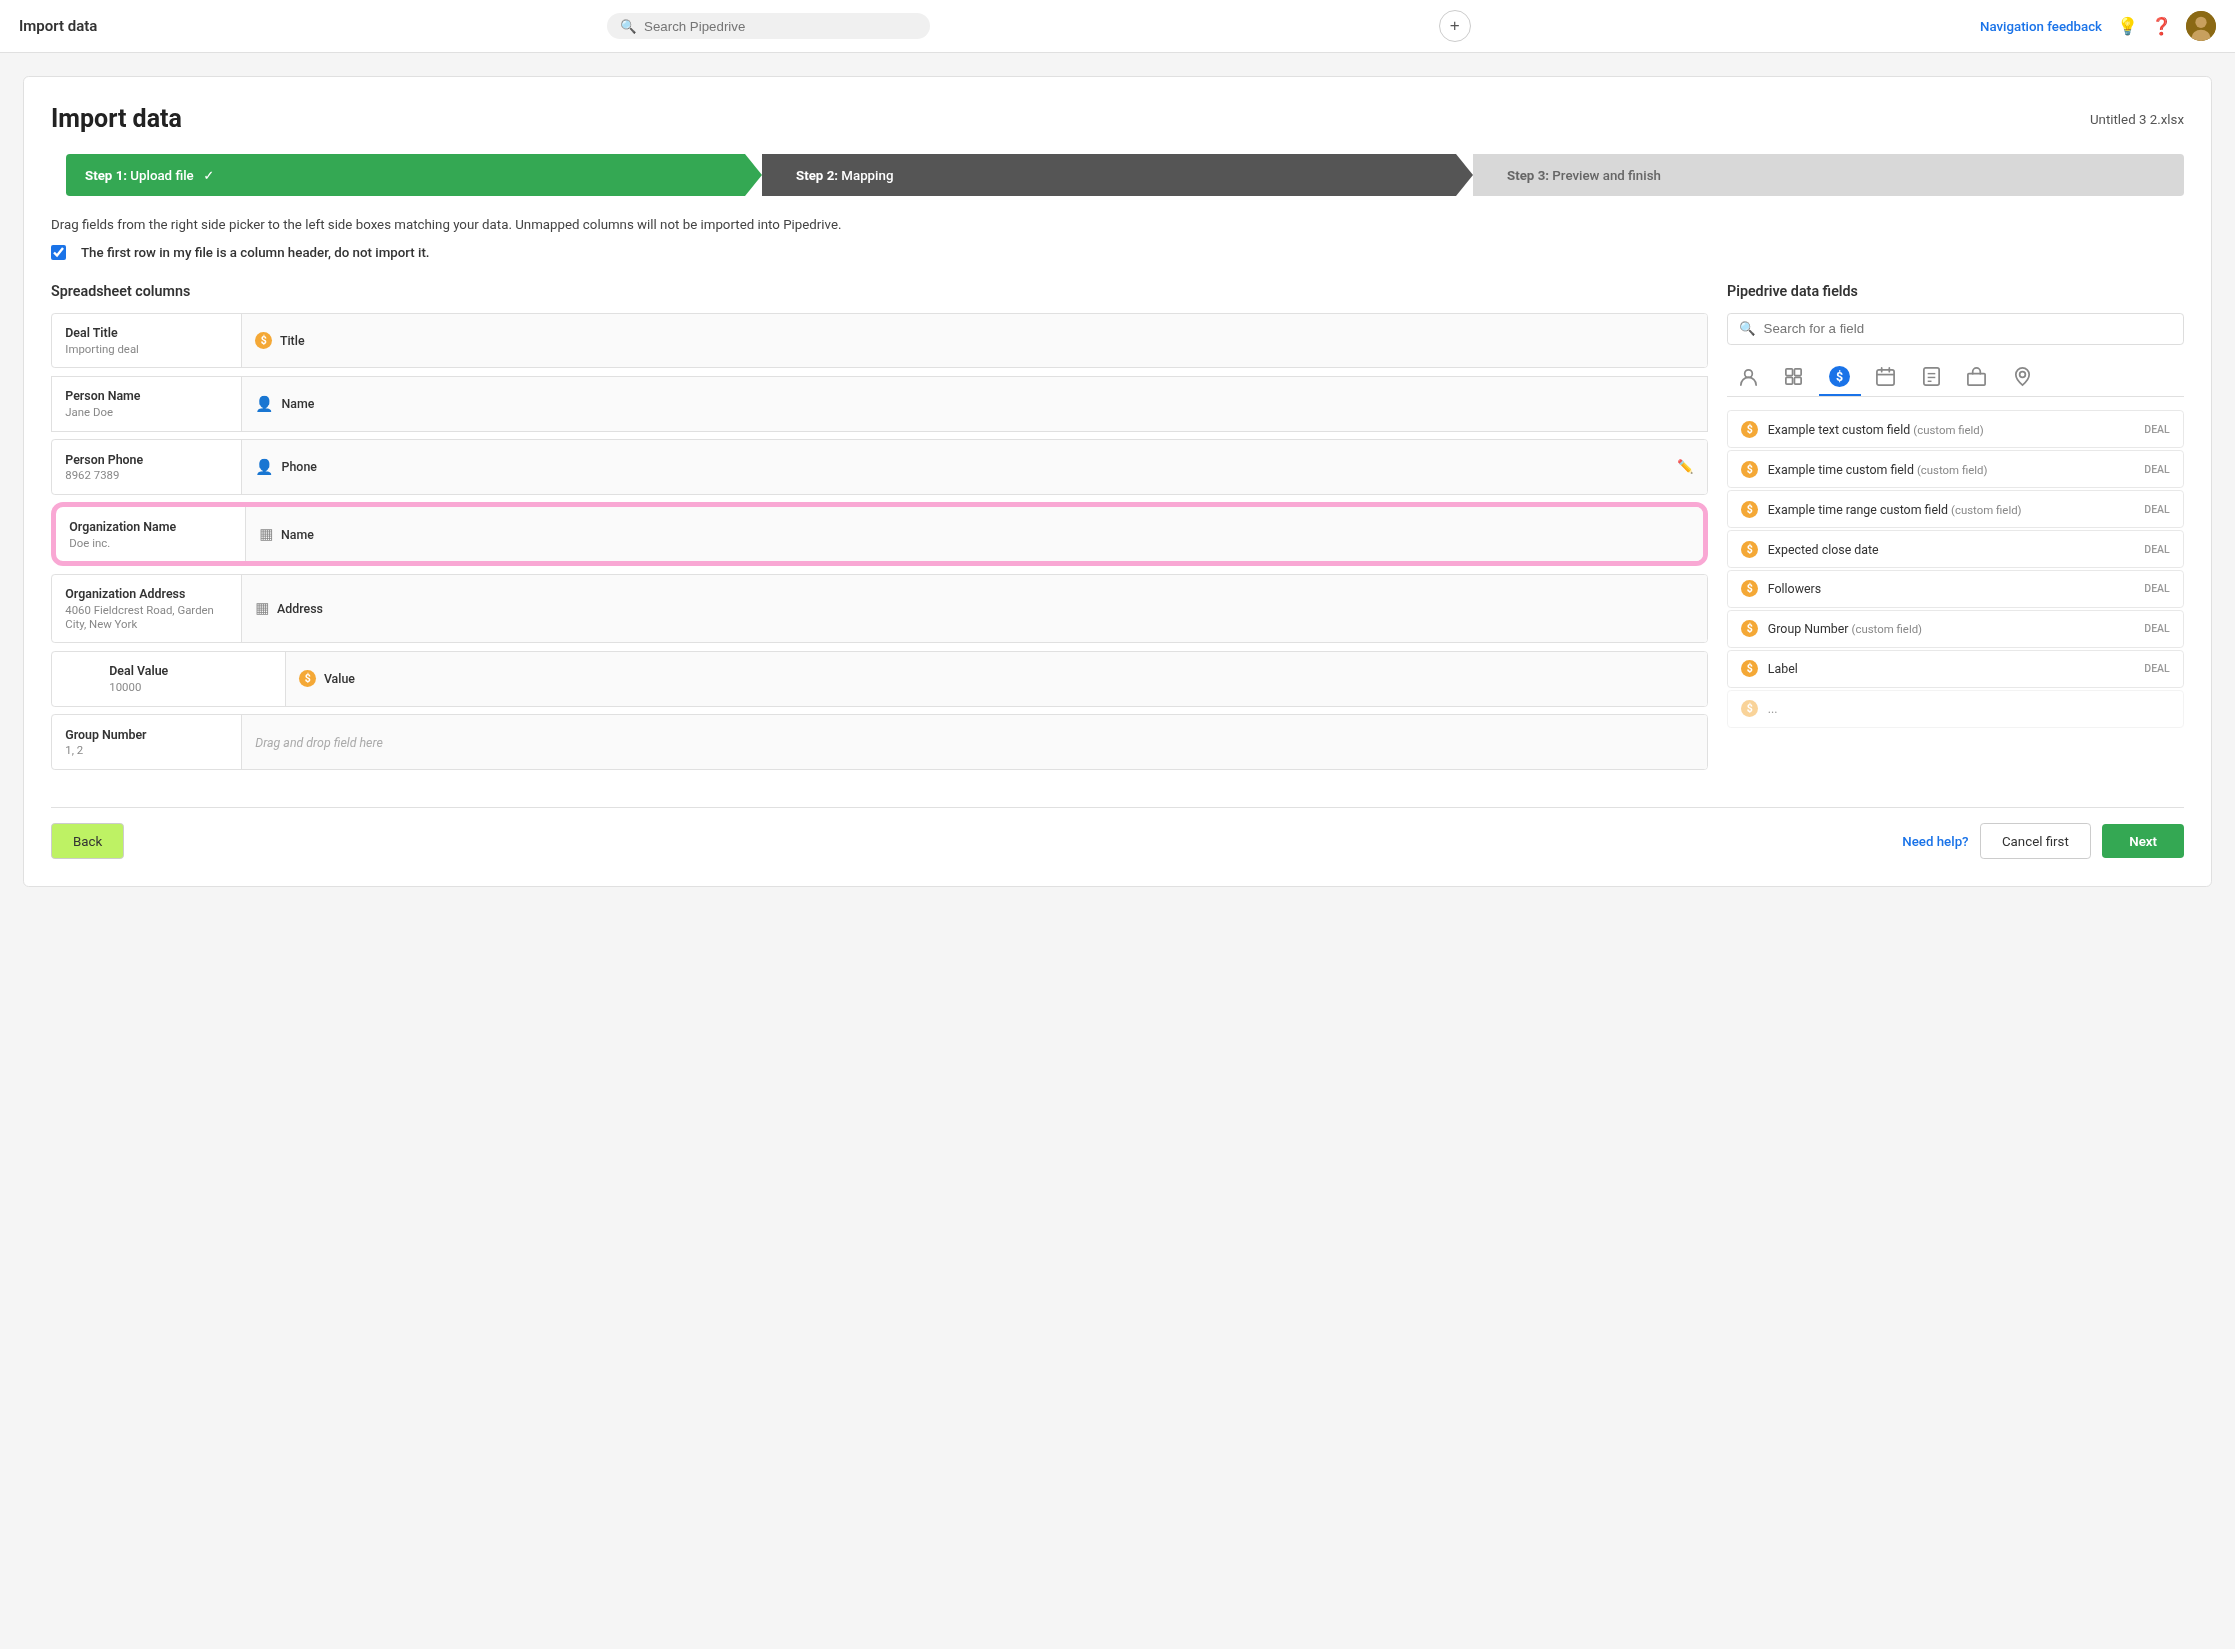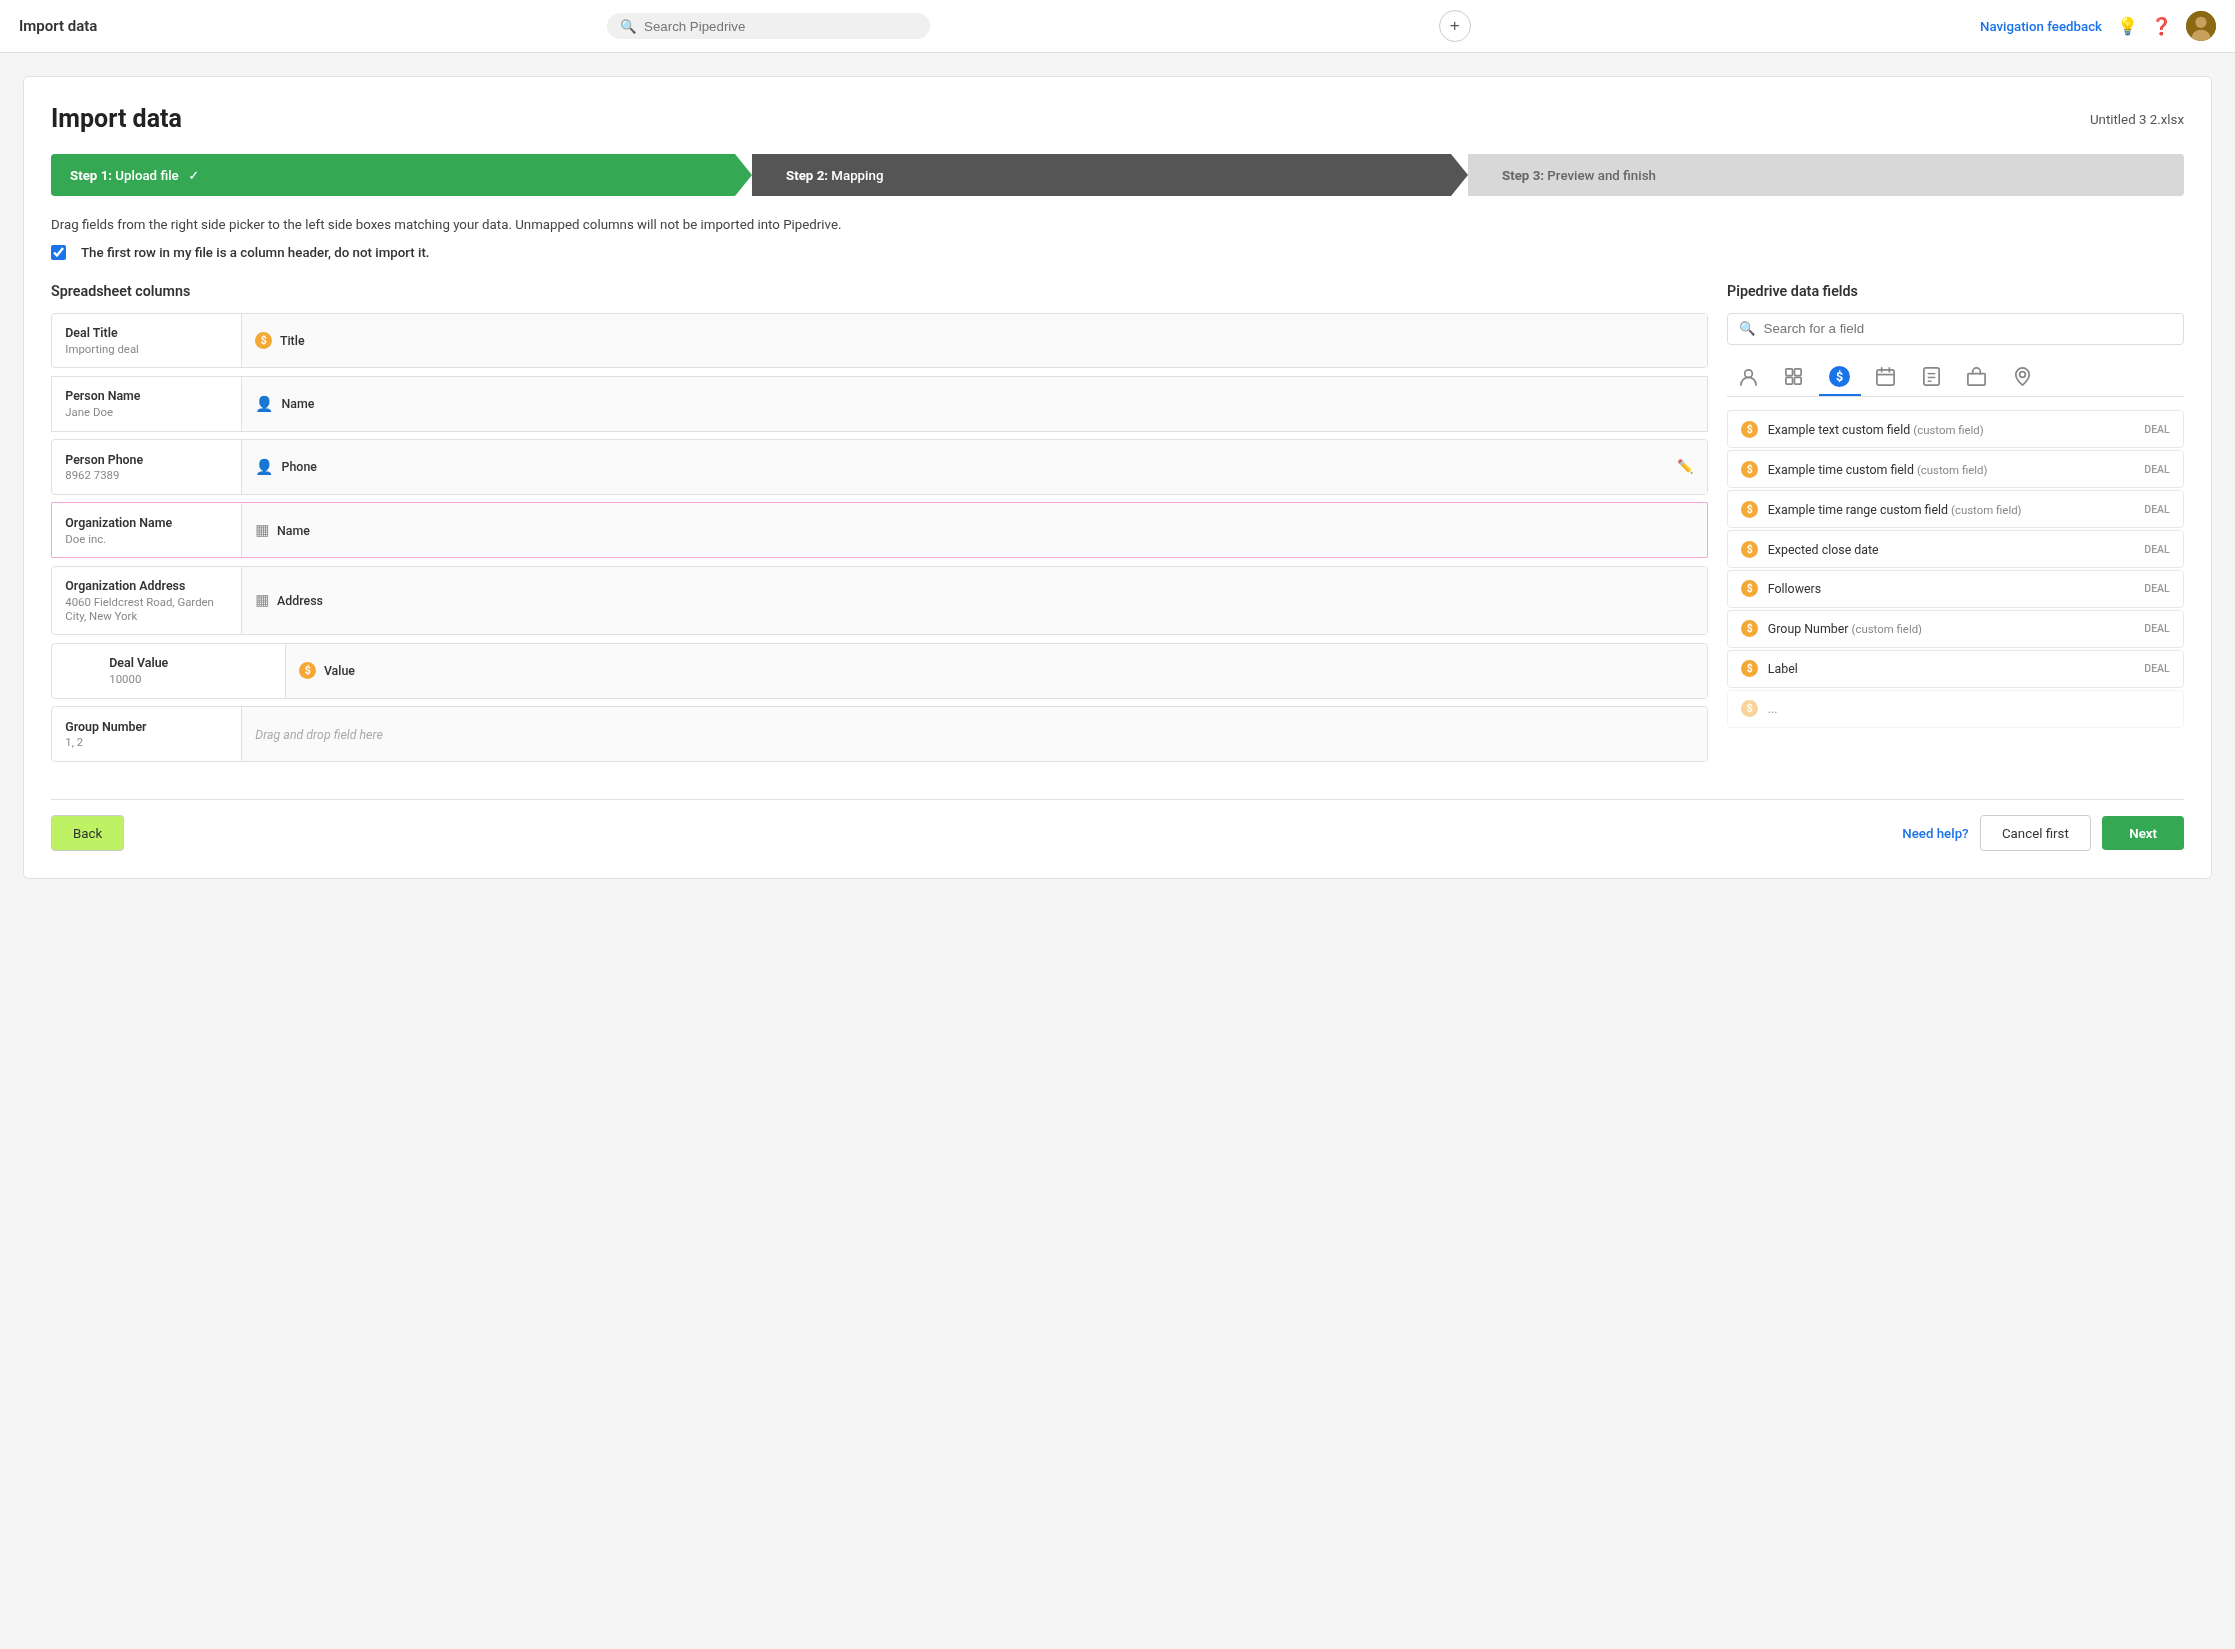--- a/index.html
+++ b/index.html
@@ -30,21 +30,21 @@
 </div>
 
 <div style="padding:23px;font-family:-apple-system,BlinkMacSystemFont,'Segoe UI',Roboto,sans-serif;">
   <div style="background:#fff;border:1px solid #e0e0e0;border-radius:5.7px;padding:27px;">
 
     <div style="display:flex;align-items:flex-start;justify-content:space-between;margin-bottom:21px;">
       <span style="font-size:25px;font-weight:700;color:#222;">Import data</span>
       <span style="font-size:13.3px;color:#555;margin-top:7.6px;">Untitled 3 2.xlsx</span>
     </div>
 
-    <div style="display:flex;margin-bottom:21px;border-radius:3.8px;overflow:hidden;height:42px;">
+    <div style="display:flex;margin-bottom:21px;border-radius:3.8px;overflow:hidden;height:42px;margin-left:15px;">
       <div style="flex:1;background:#34a853;color:#fff;display:flex;align-items:center;padding:0 19px;font-size:13.3px;font-weight:500;clip-path:polygon(0 0, calc(100% - 17px) 0, 100% 50%, calc(100% - 17px) 100%, 0 100%);">
         <span style="font-weight:700;">Step 1:&nbsp;</span>
         <span>Upload file</span>
         <span style="margin-left:9.5px;">✓</span>
       </div>
       <div style="flex:1;background:#555;color:#fff;display:flex;align-items:center;padding:0 19px 0 34px;font-size:13.3px;font-weight:500;clip-path:polygon(0 0, calc(100% - 17px) 0, 100% 50%, calc(100% - 17px) 100%, 0 100%);">
         <span style="font-weight:700;">Step 2:&nbsp;</span>
         <span>Mapping</span>
       </div>
       <div style="flex:1;background:#d8d8d8;color:#666;display:flex;align-items:center;padding:0 19px 0 34px;font-size:13.3px;font-weight:500;">
@@ -92,21 +92,21 @@
             <div style="font-weight:600;font-size:12.4px;color:#333;">Person Phone</div>
             <div style="font-size:11.4px;color:#888;margin-top:1.9px;">8962 7389</div>
           </div>
           <div style="flex:1;padding:11.4px 13.3px;display:flex;align-items:center;gap:7.6px;background:#fafafa;">
             <span style="font-size:15px;color:#888;">👤</span>
             <span style="font-size:12.4px;color:#333;font-weight:500;">Phone</span>
             <span style="margin-left:auto;color:#999;cursor:pointer;font-size:13.3px;">✏️</span>
           </div>
         </div>
 
-        <div style="display:flex;border:1px solid #f9a8d4;border-radius:1px;margin-bottom:7.6px;background:#fff;overflow:hidden;">
+        <div style="display:flex;border:5px solid #f9a8d4;border-radius:12px;margin-bottom:7.6px;background:#fff;overflow:hidden;">
           <div style="width:190px;padding:11.4px 13.3px;border-right:1px solid #e0e0e0;flex-shrink:0;">
             <div style="font-weight:600;font-size:12.4px;color:#333;">Organization Name</div>
             <div style="font-size:11.4px;color:#888;margin-top:1.9px;">Doe inc.</div>
           </div>
           <div style="flex:1;padding:11.4px 13.3px;display:flex;align-items:center;gap:7.6px;background:#fafafa;">
             <span style="font-size:15px;color:#888;">▦</span>
             <span style="font-size:12.4px;color:#333;font-weight:500;">Name</span>
           </div>
         </div>
 

